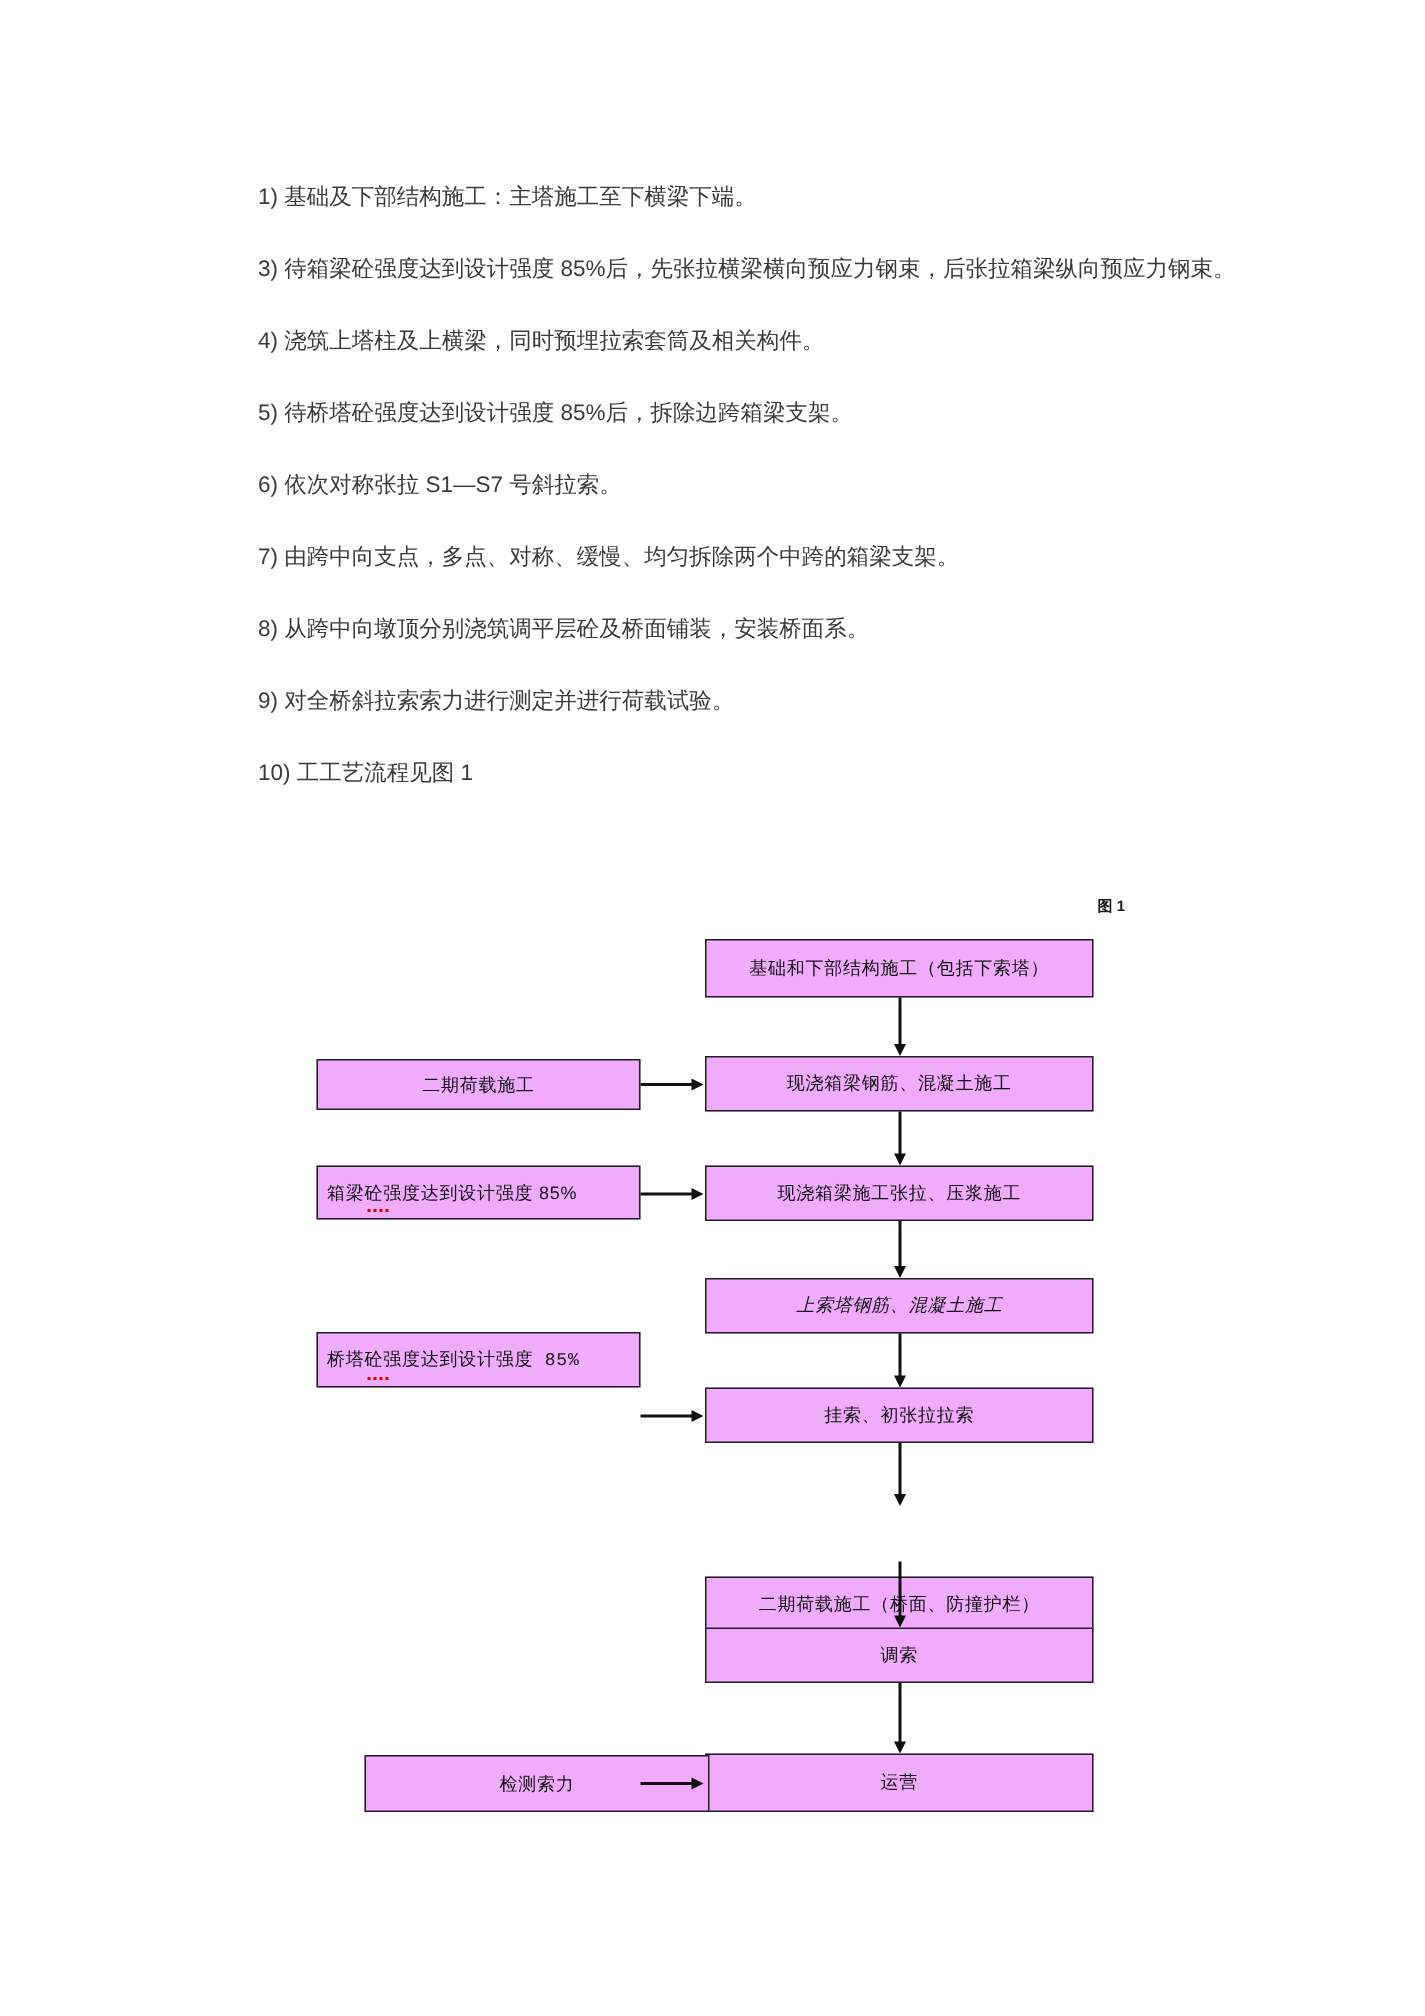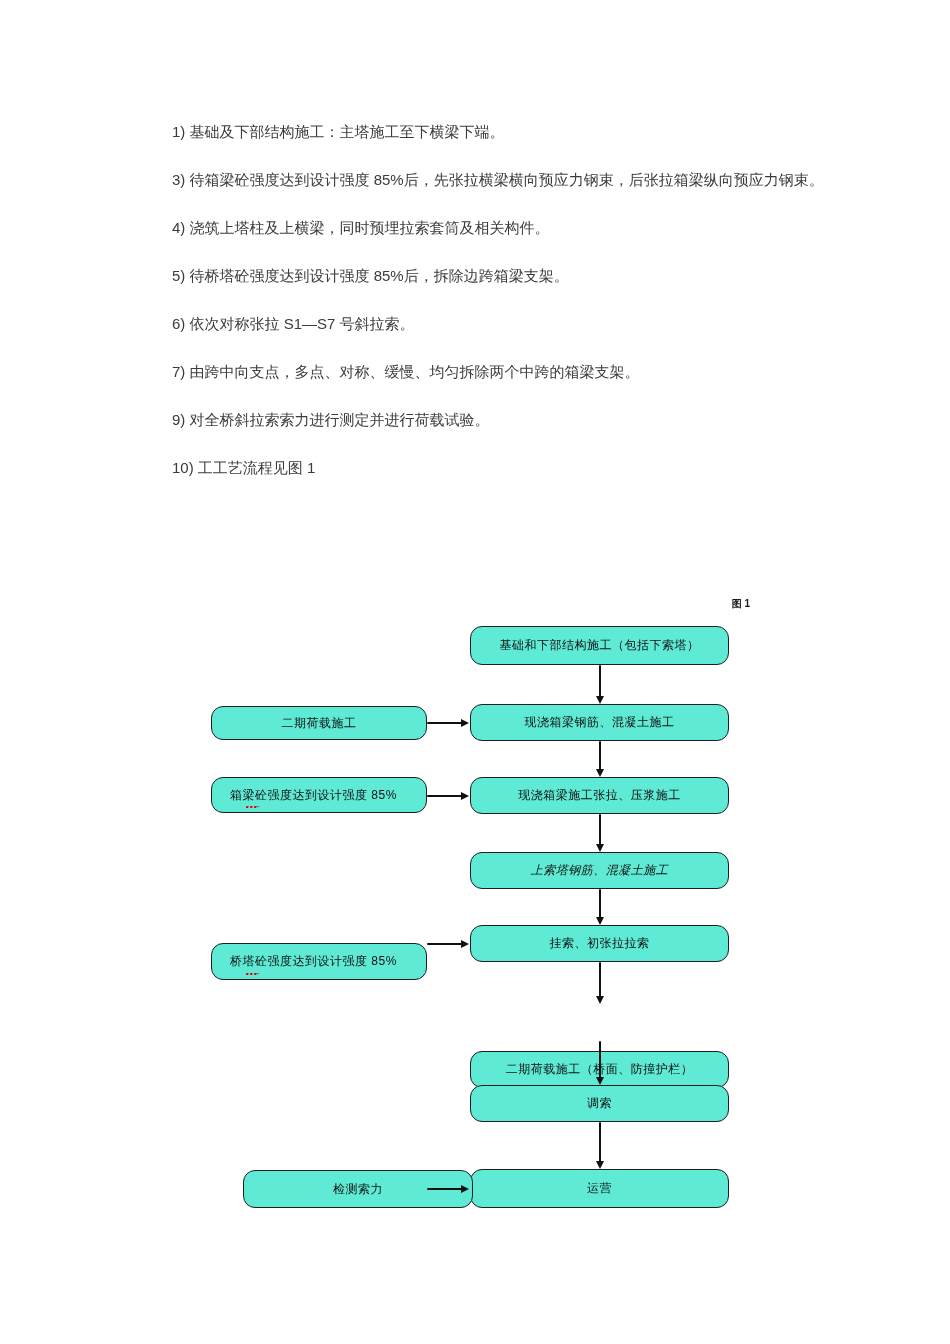--- a/index.html
+++ b/index.html
@@ -1,15 +1,15 @@
 <!DOCTYPE html>
 <html><head>
 <meta charset="utf-8">
 <style>
-  * { box-sizing: border-box; margin: 0; padding: 0; border-radius: 12px; }
+  * { box-sizing: border-box; margin: 0; padding: 0; }
   html, body { background: #ffffff; }
   body { font-family: "Liberation Sans", "DejaVu Sans", sans-serif; }
   .page {
     position: relative;
     width: 950px;
     height: 1344px;
     background: #ffffff;
     overflow: hidden;
   }
   .doc-text {
@@ -31,32 +31,32 @@
     top: 597px;
     width: 100px;
     text-align: right;
     font-size: 10px;
     color: #1a1a1a;
     font-weight: bold;
   }
   .fbox {
     position: absolute;
     border: 1.5px solid #1f1f1f;
-    background: #5eead4;
+    background: #f0abfc;
     display: flex;
     align-items: center;
     justify-content: center;
     font-size: 12px;
     letter-spacing: 0.5px;
     color: #111111;
     text-align: center;
   }
   .fbox.left-align {
     justify-content: flex-start;
-    padding-left: 18px;
+    padding-left: 6px;
     text-align: left;
   }
   .main-col { left: 470px; width: 259px; }
   .side-col { left: 211px; width: 216px; }
   .varrow {
     position: absolute;
     width: 1.5px;
     background: #111111;
   }
   .varrow::after {
@@ -96,41 +96,42 @@
 
 <div class="page">
 
   <div class="doc-text">
     <p>1) 基础及下部结构施工：主塔施工至下横梁下端。</p>
     <p>3) 待箱梁砼强度达到设计强度 85%后，先张拉横梁横向预应力钢束，后张拉箱梁纵向预应力钢束。</p>
     <p>4) 浇筑上塔柱及上横梁，同时预埋拉索套筒及相关构件。</p>
     <p>5) 待桥塔砼强度达到设计强度 85%后，拆除边跨箱梁支架。</p>
     <p>6) 依次对称张拉 S1—S7 号斜拉索。</p>
     <p>7) 由跨中向支点，多点、对称、缓慢、均匀拆除两个中跨的箱梁支架。</p>
+    <p>8) 从跨中向墩顶分别浇筑调平层砼及桥面铺装，安装桥面系。</p>
     <p>9) 对全桥斜拉索索力进行测定并进行荷载试验。</p>
     <p>10) 工工艺流程见图 1</p>
   </div>
 
   <div class="fig-label">图 1</div>
 
   <div class="fbox main-col" style="top:626px; height:39px;">基础和下部结构施工（包括下索塔）</div>
   <div class="fbox main-col" style="top:704px; height:37px;text-align:right;">现浇箱梁钢筋、混凝土施工</div>
   <div class="fbox main-col" style="top:777px; height:37px;">现浇箱梁施工张拉、压浆施工</div>
   <div class="fbox main-col" style="top:852px; height:37px;font-style:italic;">上索塔钢筋、混凝土施工</div>
   <div class="fbox main-col" style="top:925px; height:37px;">挂索、初张拉拉索</div>
   <div class="fbox main-col" style="top:1051px; height:37px;font-family:Liberation Mono, monospace;">二期荷载施工（桥面、防撞护栏）</div>
   <div class="fbox main-col" style="top:1085px; height:37px;">调索</div>
   <div class="fbox main-col" style="top:1169px; height:39px;">运营</div>
 
   <div class="fbox side-col" style="top:706px; height:34px;">二期荷载施工</div>
   <div class="fbox side-col left-align" style="top:777px; height:36px;">
     <span>箱梁砼强度达到设计强度 85%</span>
     <span class="squiggle"></span>
   </div>
-  <div class="fbox side-col left-align" style="top:943px; height:37px;">
+  <div class="fbox side-col left-align" style="top:888px; height:37px;font-family:Liberation Mono, monospace;">
     <span>桥塔砼强度达到设计强度 85%</span>
     <span class="squiggle"></span>
   </div>
   <div class="fbox" style="left:197px; width:230px; top:1170px; height:38px;margin-left:46px;">检测索力</div>
 
   <div class="varrow" style="left:599px; top:665px; height:32px;"></div>
   <div class="varrow" style="left:599px; top:741px; height:29px;"></div>
   <div class="varrow" style="left:599px; top:814px; height:31px;"></div>
   <div class="varrow" style="left:599px; top:889px; height:29px;"></div>
   <div class="varrow" style="left:599px; top:962px; height:35px;"></div>

